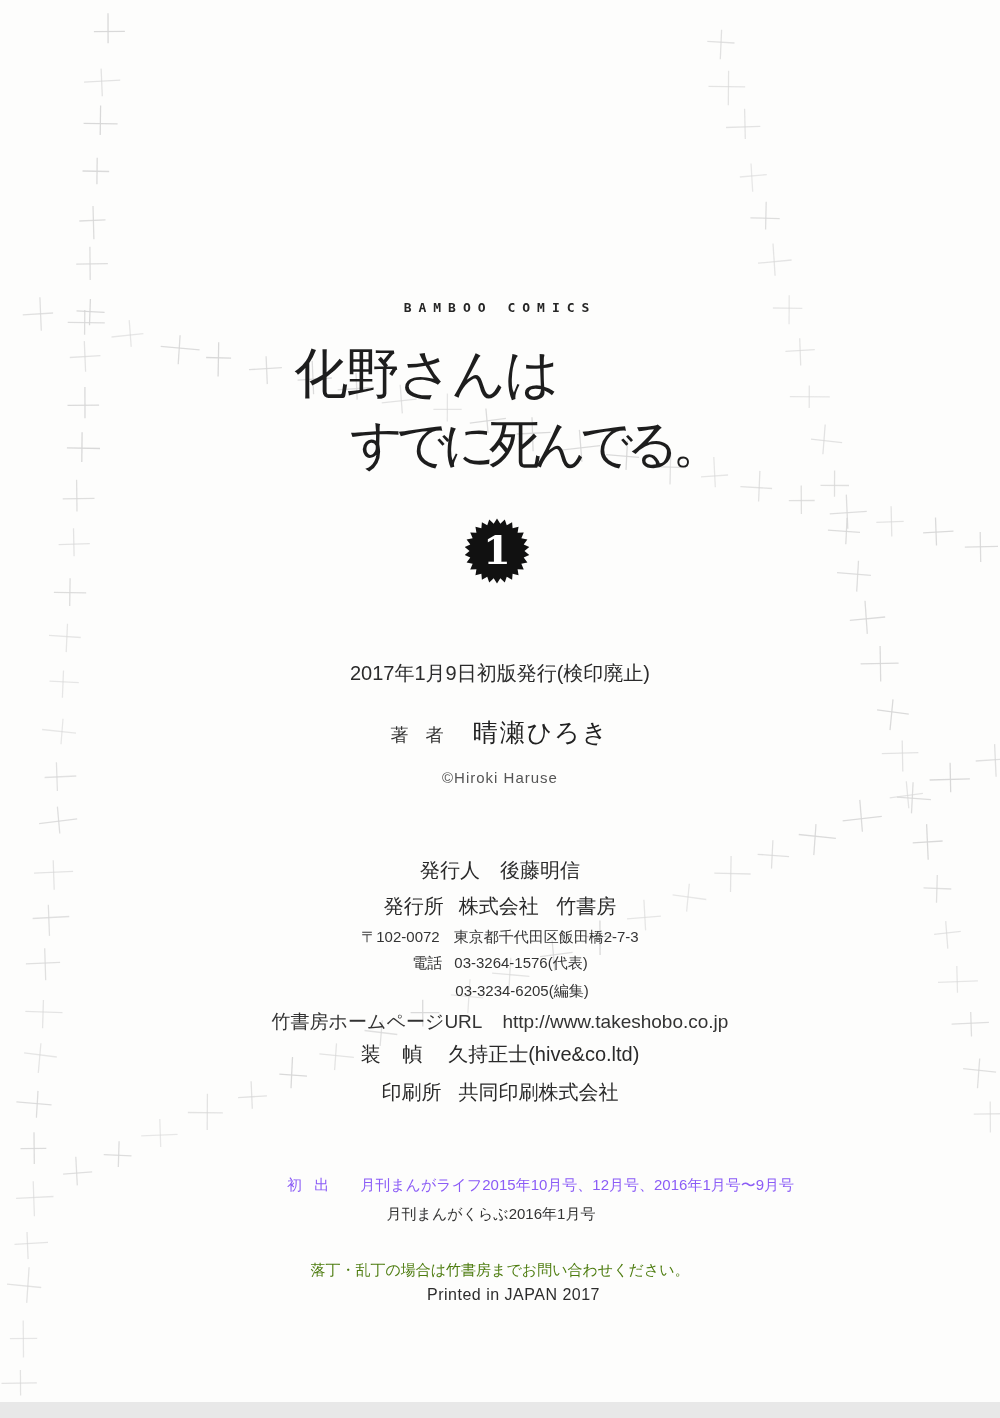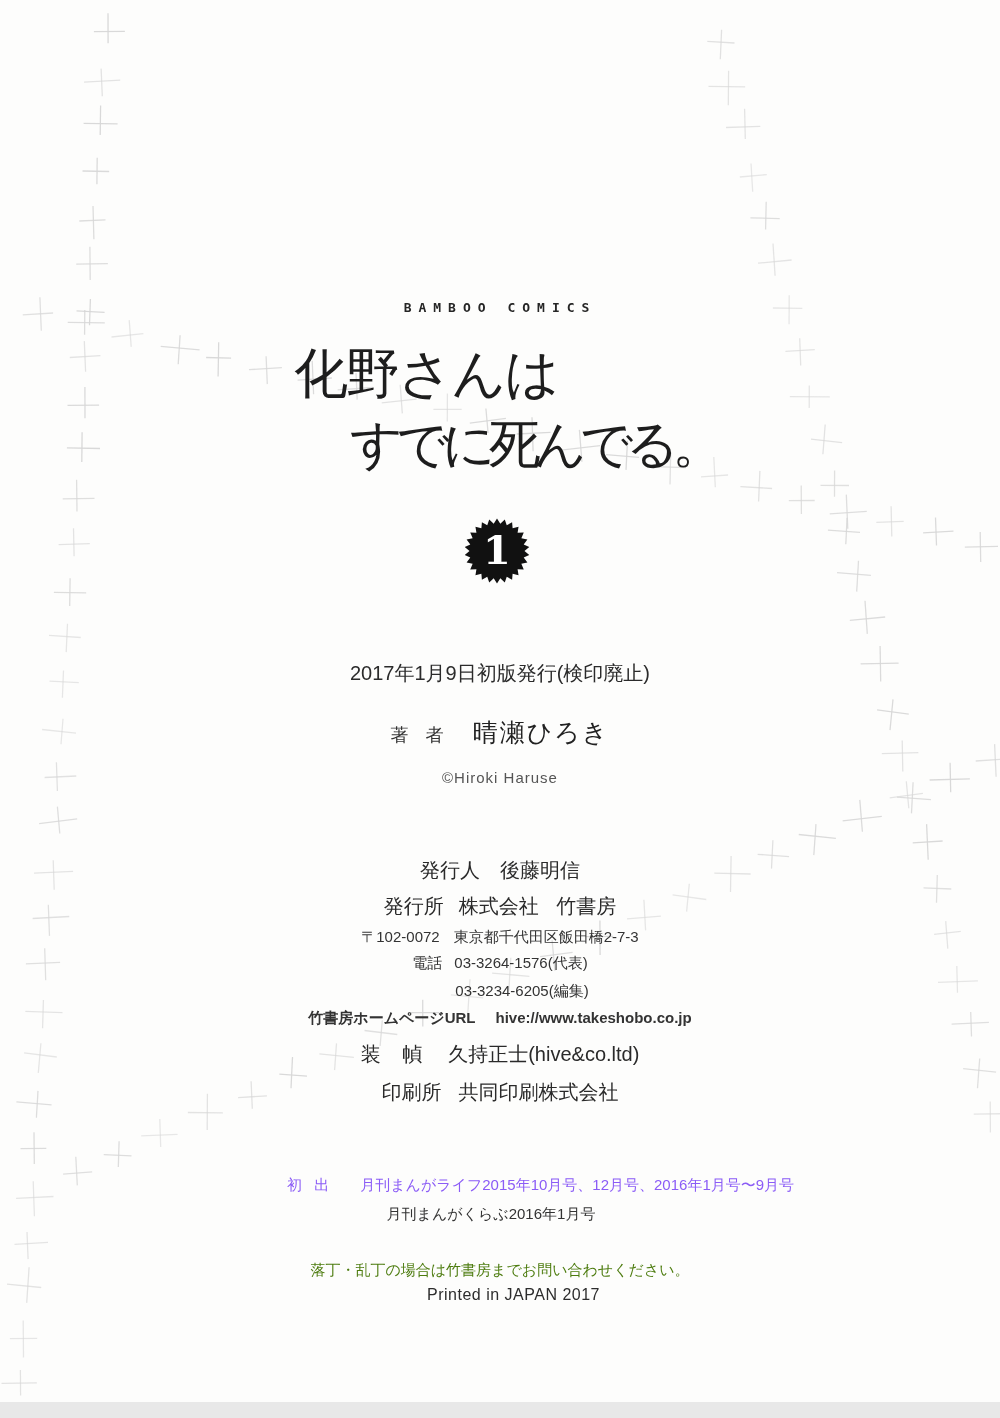--- a/index.html
+++ b/index.html
@@ -44,21 +44,21 @@
   .author-name{font-size:25px;letter-spacing:2px;color:#222;}
   .copyright{top:769px;font-size:15px;letter-spacing:1px;color:#555;}
 
   .publine{left:0;right:0;display:flex;justify-content:center;align-items:baseline;white-space:nowrap;}
   .pub-person{top:857px;font-size:20px;gap:20px;color:#2a2a2a;}
   .pub-company{top:893px;font-size:20px;gap:15px;color:#2a2a2a;}
   .pub-company .val{word-spacing:12px;}
   .pub-address{top:928px;font-size:15px;gap:14px;color:#333;}
   .pub-phone{top:954px;font-size:15px;gap:12px;color:#333;}
   .pub-phone2{top:982px;font-size:15px;color:#333;transform:translateX(22px);}
-  .pub-homepage{top:1009px;font-size:15px;gap:20px;color:#333;font-weight:bold;}
+  .pub-homepage{top:1009px;font-size:19px;gap:20px;color:#333;}
   .pub-design{top:1041px;font-size:20px;gap:18px;color:#2a2a2a;}
   .pub-design .lbl{letter-spacing:8px;}
   .pub-printer{top:1079px;font-size:20px;gap:17px;color:#2a2a2a;align-items:flex-end;}
 
   .firstpub-row1{left:287px;top:1176px;display:flex;align-items:baseline;gap:27px;font-size:15px;color:#8b5cf6;white-space:nowrap;}
   .firstpub-label{letter-spacing:4px;}
   .firstpub-row2{top:1205px;font-size:15px;color:#333;transform:translateX(-9px);}
 
   .defect{top:1261px;font-size:15px;color:#4d7c0f;}
   .printed{top:1286px;font-size:16px;letter-spacing:0.5px;color:#2d2d2d;margin-left:27px;}
@@ -310,21 +310,21 @@
       <span class="lbl">電話</span>
       <span class="val">03-3264-1576(代表)</span>
     </div>
 
     <div class="abs publine pub-phone2">
       <span class="val">03-3234-6205(編集)</span>
     </div>
 
     <div class="abs publine pub-homepage">
       <span class="lbl">竹書房ホームページURL</span>
-      <span class="val">hive://www.takeshobo.co.jp</span>
+      <span class="val">http://www.takeshobo.co.jp</span>
     </div>
 
     <div class="abs publine pub-design">
       <span class="lbl">装 幀</span>
       <span class="val">久持正士(hive&amp;co.ltd)</span>
     </div>
 
     <div class="abs publine pub-printer">
       <span class="lbl">印刷所</span>
       <span class="val">共同印刷株式会社</span>

